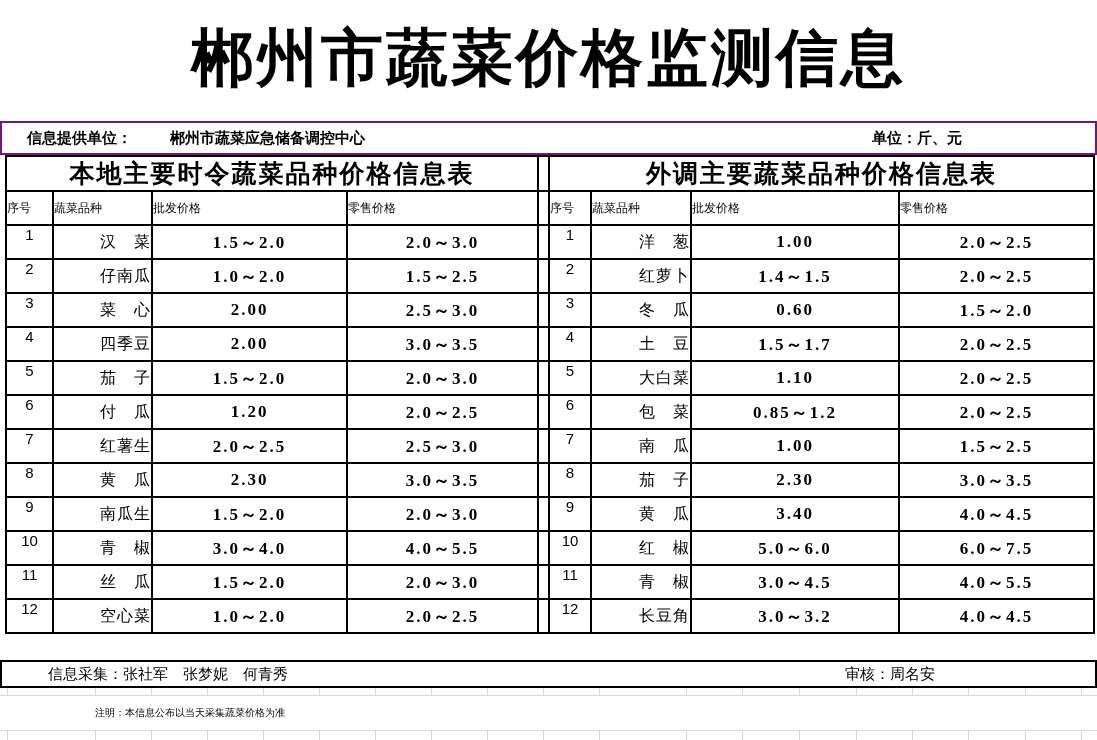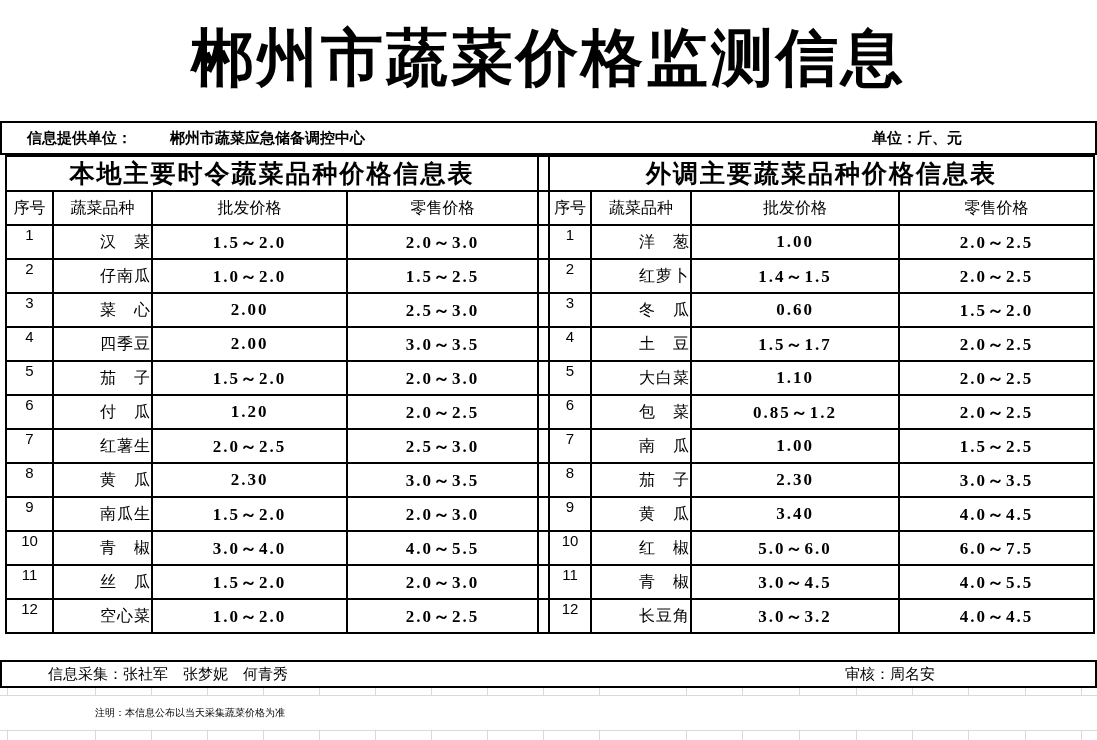--- a/index.html
+++ b/index.html
@@ -10,35 +10,35 @@
   }
   
   .main-title{
     position:absolute;top:8px;left:0;width:1097px;height:108px;
     text-align:center;font-size:62px;font-weight:bold;letter-spacing:3px;
     line-height:100px;white-space:nowrap;
   }
   
   .info-bar{
     position:absolute;top:121px;left:0;width:1093px;height:30px;
-    border:2px solid #000000;background:#fff;
+    border:2px solid #701a75;background:#fff;
   }
   .info-bar span{position:absolute;top:0;line-height:30px;font-size:15px;font-weight:bold;white-space:nowrap;}
   .ib-provider-label{left:25px;}
   .ib-provider{left:168px;}
   .ib-issue{left:513px;}
   .ib-unit{left:870px;}
   
   table.price-tables{
     position:absolute;top:155px;left:5px;width:1088px;
     border-collapse:collapse;table-layout:fixed;background:#fff;
   }
   table.price-tables td{border:2px solid #000;padding:0;overflow:hidden;white-space:nowrap;}
   td.t-title{height:33px;text-align:center;font-size:25px;font-weight:bold;letter-spacing:2px;vertical-align:middle;}
-  td.t-head{height:32px;text-align:center;font-size:16px;font-weight:normal;vertical-align:middle;margin-left:9px;}
+  td.t-head{height:32px;text-align:left;font-size:12px;font-weight:normal;vertical-align:middle;margin-left:9px;}
   td.c-num{height:32px;text-align:center;font-size:15px;vertical-align:top;padding-top:3px;}
   td.c-name{text-align:right;font-size:16px;vertical-align:middle;letter-spacing:1px;}
   td.c-price{
     text-align:center;vertical-align:middle;
     font-family:"Liberation Serif",serif;font-weight:bold;font-size:17px;letter-spacing:2px;
   }
   td.spacer{background:#fff;}
   
   .footer-row1{
     position:absolute;top:660px;left:0;width:1093px;height:24px;

